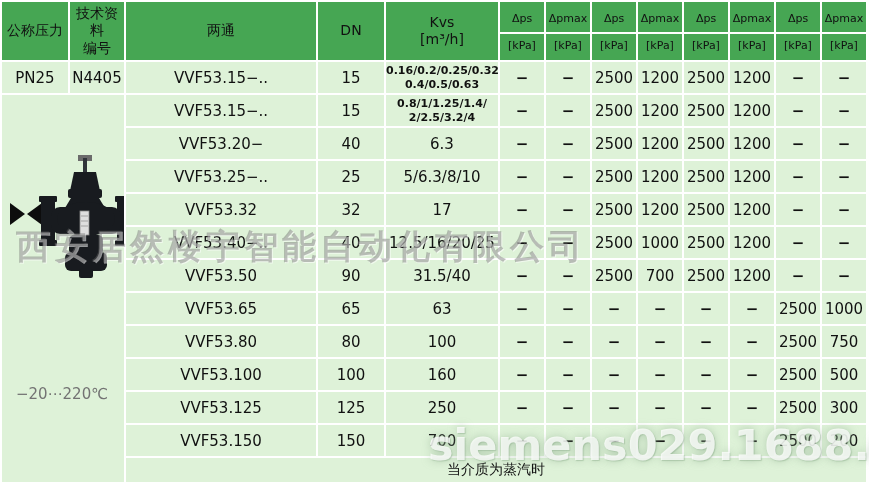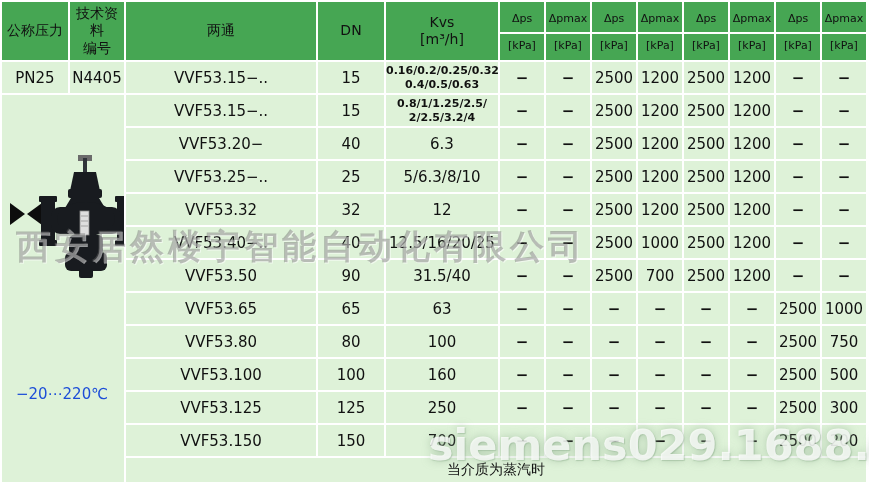--- a/index.html
+++ b/index.html
@@ -46,21 +46,21 @@
   td.footer-cell{height:24px;font-size:14px;}
   td.left-merged{
     position:relative;
     padding:0;
     vertical-align:top;
     overflow:visible;
   }
   .left-pane{position:absolute;left:0;top:0;width:120px;height:100%;}
   .valve-symbol{position:absolute;left:8px;top:108px;width:32px;height:22px;}
   .valve-photo{position:absolute;left:36px;top:60px;width:96px;height:136px;z-index:2;}
-  .temp-range{position:absolute;top:290px;left:0;width:100%;text-align:center;font-size:15px;color:#1d4ed8;}
+  .temp-range{position:absolute;top:290px;left:0;width:100%;text-align:center;font-size:15px;color:#737373;}
   .wm-company{
     position:absolute;left:16px;top:224px;
     font-size:34px;font-weight:700;letter-spacing:4px;
     color:rgba(105,105,105,0.42);
     text-shadow:1px 1px 0 rgba(255,255,255,0.55);
     white-space:nowrap;pointer-events:none;z-index:5;
   }
   .wm-site{
     position:absolute;left:428px;top:420px;
     font-size:43px;font-weight:700;
@@ -183,21 +183,21 @@
           <line x1="43" y1="66" x2="50" y2="66" stroke="#8a8a8a" stroke-width="0.7"></line>
           <line x1="43" y1="71" x2="50" y2="71" stroke="#8a8a8a" stroke-width="0.7"></line>
         </g>
       </svg>
       <div class="temp-range">−20⋯220℃</div>
     </div>
   </td>
           <td>VVF53.15−..</td>
           <td>15</td>
           <td class="kvs-cell kvs-small">
-            <div>0.8/1/1.25/2.5/</div>
+            <div>0.8/1/1.25/1.4/</div>
             <div>2/2.5/3.2/4</div>
           </td>
           <td class="dp-value-cell minus">−</td>
           <td class="dp-value-cell minus">−</td>
           <td class="dp-value-cell">2500</td>
           <td class="dp-value-cell">1200</td>
           <td class="dp-value-cell">2500</td>
           <td class="dp-value-cell">1200</td>
           <td class="dp-value-cell minus">−</td>
           <td class="dp-value-cell minus">−</td>
@@ -229,21 +229,21 @@
           <td class="dp-value-cell">1200</td>
           <td class="dp-value-cell">2500</td>
           <td class="dp-value-cell">1200</td>
           <td class="dp-value-cell minus">−</td>
           <td class="dp-value-cell minus">−</td>
         </tr>
         <tr>
           <td>VVF53.32</td>
           <td>32</td>
           <td class="kvs-cell">
-            <div>12</div>
+            <div>17</div>
           </td>
           <td class="dp-value-cell minus">−</td>
           <td class="dp-value-cell minus">−</td>
           <td class="dp-value-cell">2500</td>
           <td class="dp-value-cell">1200</td>
           <td class="dp-value-cell">2500</td>
           <td class="dp-value-cell">1200</td>
           <td class="dp-value-cell minus">−</td>
           <td class="dp-value-cell minus">−</td>
         </tr>

